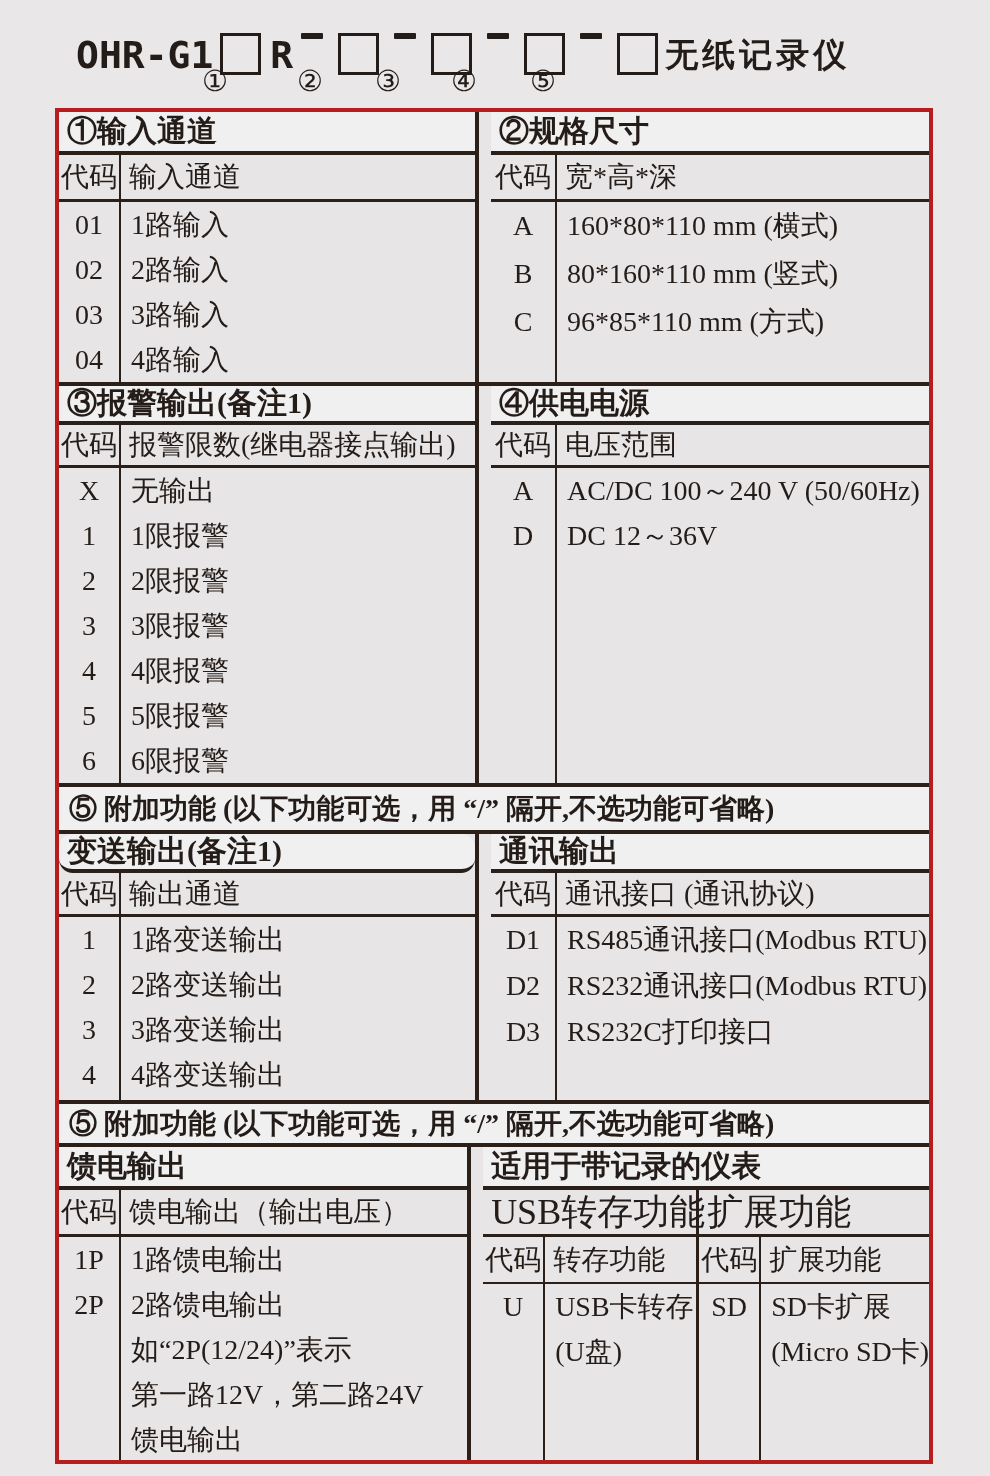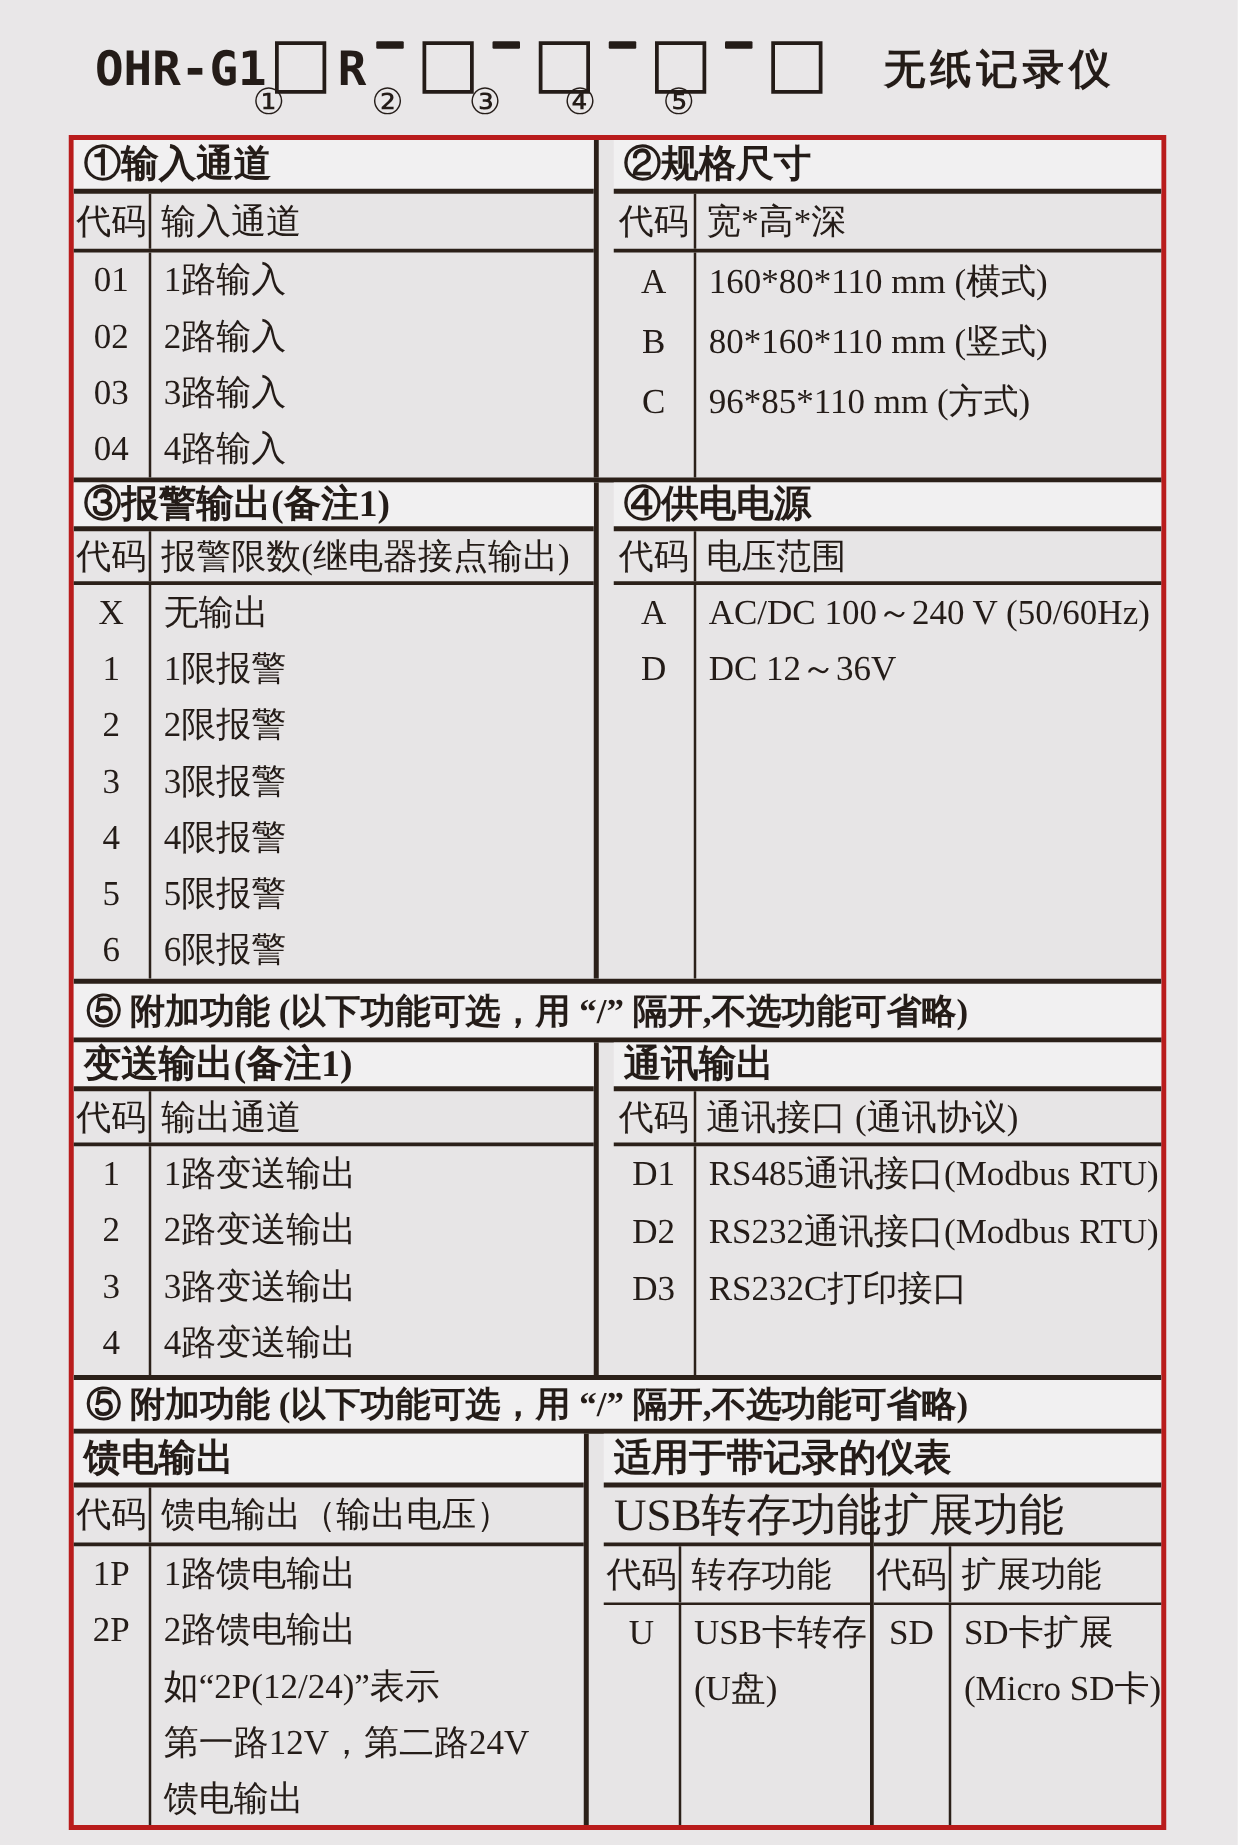--- a/index.html
+++ b/index.html
@@ -28,21 +28,21 @@
   }
   .r-label{
     font-family:"DejaVu Sans Mono","Liberation Sans",sans-serif;
     font-weight:bold;font-size:38px;margin-left:2px;
   }
   .dash{
     width:22px;height:6px;background:#241c18;
     margin:0 8px;border-radius:1px;
   }
   .product-name{
-    font-size:33px;font-weight:600;margin-left:42px;letter-spacing:4px;
+    font-size:33px;font-weight:600;letter-spacing:4px;
   }
   .pos-label{
     position:absolute;top:64px;width:40px;
     text-align:center;font-size:29px;color:#241c18;
   }
   
   .tbl{
     position:absolute;left:55px;top:108px;
     width:878px;height:1356px;
     border:4px solid #b91c1c;
@@ -225,21 +225,21 @@
             <div class="line">DC 12～36V</div>
           </div>
         </div>
       </div>
     </div>
 
     <div class="banner bt" style="height:47px;">⑤ 附加功能 (以下功能可选，用 “/” 隔开,不选功能可省略)</div>
 
     <div class="block bt" style="height:270px;">
       <div class="half-left">
-        <div class="sec-title" style="height:39px;">变送输出(备注1)</div>
+        <div class="sec-title" style="height:39px;border-radius:14px;">变送输出(备注1)</div>
         <div class="sec-header" style="height:44px;">
           <div class="code-h w-l">代码</div>
           <div class="desc-h">输出通道</div>
         </div>
         <div class="sec-body">
           <div class="col-code w-l">
             <div class="line">1</div>
             <div class="line">2</div>
             <div class="line">3</div>
             <div class="line">4</div>

